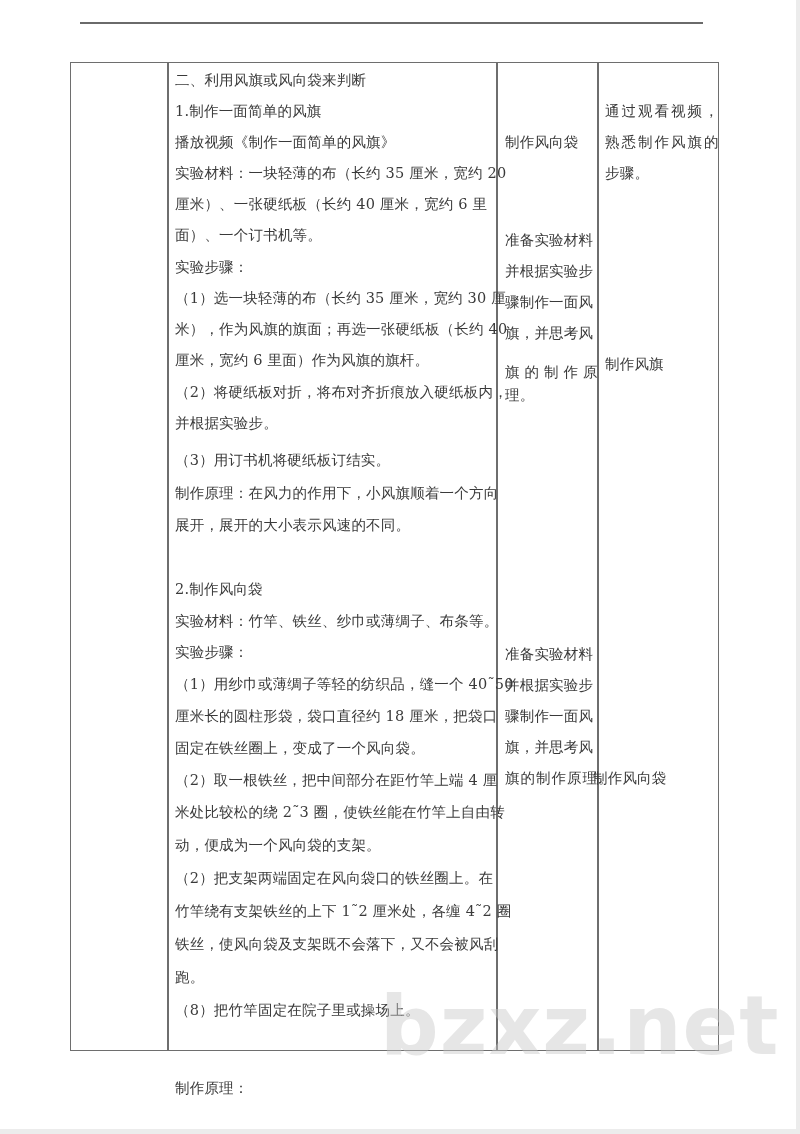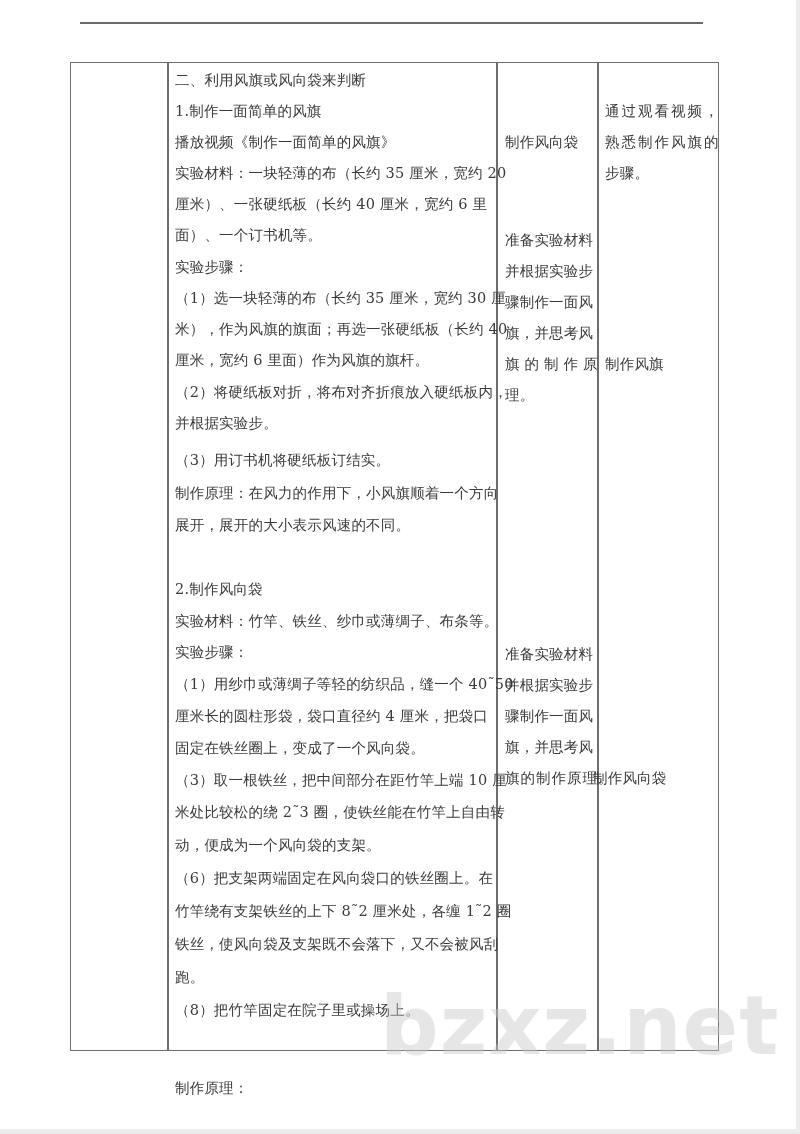--- a/index.html
+++ b/index.html
@@ -8,21 +8,21 @@
       background: #ffffff;
       font-family: "DejaVu Serif", "Liberation Serif", serif;
       color: #3a3a3a;
     }
     .right-strip { position: absolute; left: 796px; top: 0; width: 4px; height: 1134px; background: #ececec; }
     .bottom-strip { position: absolute; left: 0; top: 1129px; width: 800px; height: 5px; background: #ececec; }
     .top-rule { position: absolute; left: 80px; top: 22px; width: 623px; height: 2px; background: #6a6a6a; }
     .table { position: absolute; left: 70px; top: 62px; width: 649px; height: 989px; border: 1.5px solid #6e6e6e; box-sizing: border-box; }
     .vline { position: absolute; top: 62px; height: 989px; width: 1.5px; background: #6e6e6e; }
     .line { position: absolute; font-size: 14.5px; line-height: 18px; white-space: nowrap; letter-spacing: 0.2px; }
-    .spaced { letter-spacing: 5px; }
+    .spaced { letter-spacing: 5px; margin-top: 8px; }
     .watermark {
       position: absolute; left: 380px; top: 985px;
       font-family: "DejaVu Sans", "Liberation Sans", sans-serif;
       font-weight: bold; font-size: 82px; line-height: 82px;
       color: rgba(200,200,200,0.45); letter-spacing: 1px; pointer-events: none;
     }
   </style>
 </head>
 <body>
 
@@ -49,27 +49,27 @@
   <div class="line" style="left:175px;top:383px">（2）将硬纸板对折，将布对齐折痕放入硬纸板内，</div>
   <div class="line" style="left:175px;top:414px">并根据实验步。</div>
   <div class="line" style="left:175px;top:451px">（3）用订书机将硬纸板订结实。</div>
   <div class="line" style="left:175px;top:484px">制作原理：在风力的作用下，小风旗顺着一个方向</div>
   <div class="line" style="left:175px;top:516px">展开，展开的大小表示风速的不同。</div>
 
   <div class="line" style="left:175px;top:580px">2.制作风向袋</div>
   <div class="line" style="left:175px;top:612px">实验材料：竹竿、铁丝、纱巾或薄绸子、布条等。</div>
   <div class="line" style="left:175px;top:643px">实验步骤：</div>
   <div class="line" style="left:175px;top:675px">（1）用纱巾或薄绸子等轻的纺织品，缝一个 40˜50</div>
-  <div class="line" style="left:175px;top:707px">厘米长的圆柱形袋，袋口直径约 4 厘米，把袋口</div>
+  <div class="line" style="left:175px;top:707px">厘米长的圆柱形袋，袋口直径约 18 厘米，把袋口</div>
   <div class="line" style="left:175px;top:739px">固定在铁丝圈上，变成了一个风向袋。</div>
-  <div class="line" style="left:175px;top:771px">（3）取一根铁丝，把中间部分在距竹竿上端 10 厘</div>
+  <div class="line" style="left:175px;top:771px">（2）取一根铁丝，把中间部分在距竹竿上端 4 厘</div>
   <div class="line" style="left:175px;top:803px">米处比较松的绕 2˜3 圈，使铁丝能在竹竿上自由转</div>
   <div class="line" style="left:175px;top:836px">动，便成为一个风向袋的支架。</div>
-  <div class="line" style="left:175px;top:869px">（6）把支架两端固定在风向袋口的铁丝圈上。在</div>
-  <div class="line" style="left:175px;top:902px">竹竿绕有支架铁丝的上下 8˜2 厘米处，各缠 1˜2 圈</div>
+  <div class="line" style="left:175px;top:869px">（2）把支架两端固定在风向袋口的铁丝圈上。在</div>
+  <div class="line" style="left:175px;top:902px">竹竿绕有支架铁丝的上下 1˜2 厘米处，各缠 4˜2 圈</div>
   <div class="line" style="left:175px;top:935px">铁丝，使风向袋及支架既不会落下，又不会被风刮</div>
   <div class="line" style="left:175px;top:968px">跑。</div>
   <div class="line" style="left:175px;top:1001px">（8）把竹竿固定在院子里或操场上。</div>
   <div class="line" style="left:175px;top:1079px">制作原理：</div>
 </div>
 
 <div>
   <div class="line" style="left:505px;top:133px">制作风向袋</div>
   <div class="line" style="left:505px;top:231px">准备实验材料</div>
   <div class="line" style="left:505px;top:262px">并根据实验步</div>

